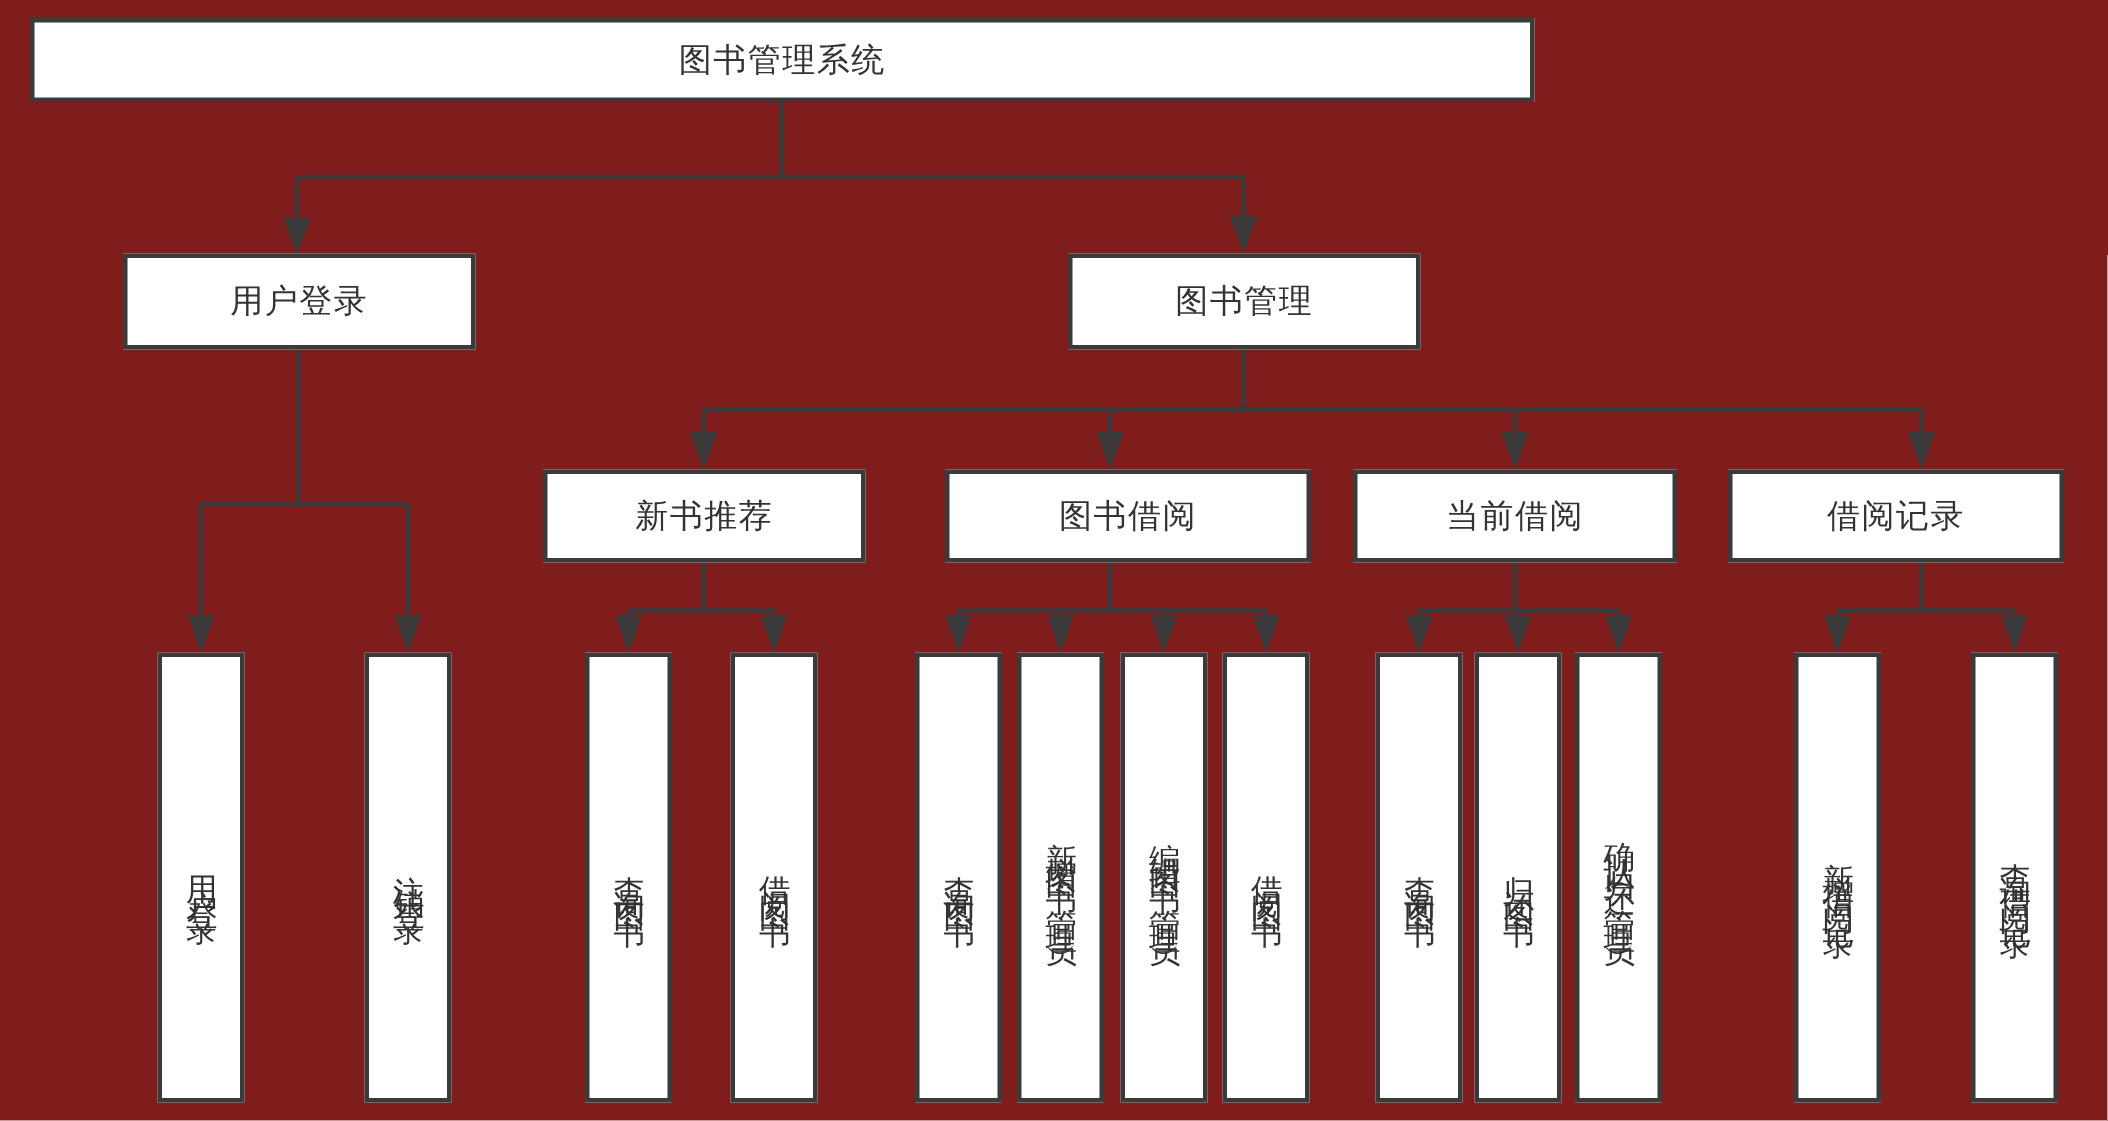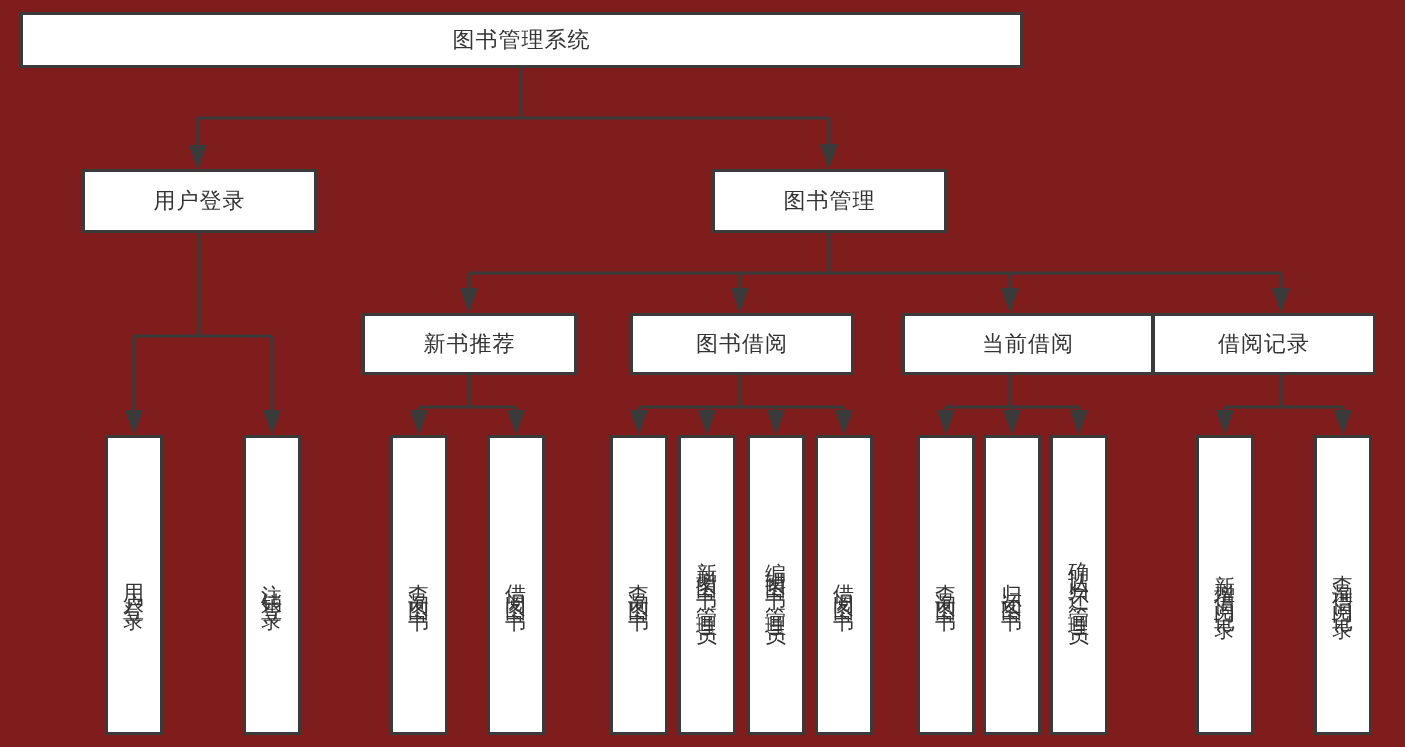--- a/index.html
+++ b/index.html
@@ -42,22 +42,22 @@
     letter-spacing: 9px;
     white-space: nowrap;
   }
   
   .b-root { left: 20px; top: 12px; width: 1003px; height: 56px; }
   
   .b-l2-0 { left: 82px;  top: 169px; width: 235px; height: 64px; }
   .b-l2-1 { left: 712px; top: 169px; width: 235px; height: 64px; }
   
   .b-l3-0 { left: 362px;  top: 313px; width: 215px; height: 62px; }
-  .b-l3-1 { left: 630px;  top: 313px; width: 224px; height: 62px; }
-  .b-l3-2 { left: 902px;  top: 313px; width: 252px; height: 62px; }
+  .b-l3-1 { left: 630px;  top: 313px; width: 244px; height: 62px; }
+  .b-l3-2 { left: 902px;  top: 313px; width: 216px; height: 62px; }
   .b-l3-3 { left: 1152px; top: 313px; width: 224px; height: 62px; align-items: center; }
   
   .b-g0-0 { left: 105px; }  .b-g0-1 { left: 243px; }
   .b-g1-0 { left: 390px; }  .b-g1-1 { left: 487px; }
   .b-g2-0 { left: 610px; }  .b-g2-1 { left: 678px; }
   .b-g2-2 { left: 747px; }  .b-g2-3 { left: 815px; }
   .b-g3-0 { left: 917px; }  .b-g3-1 { left: 983px; }  .b-g3-2 { left: 1050px; }
   .b-g4-0 { left: 1196px; } .b-g4-1 { left: 1314px; }
   #watermark {
     position: absolute;

